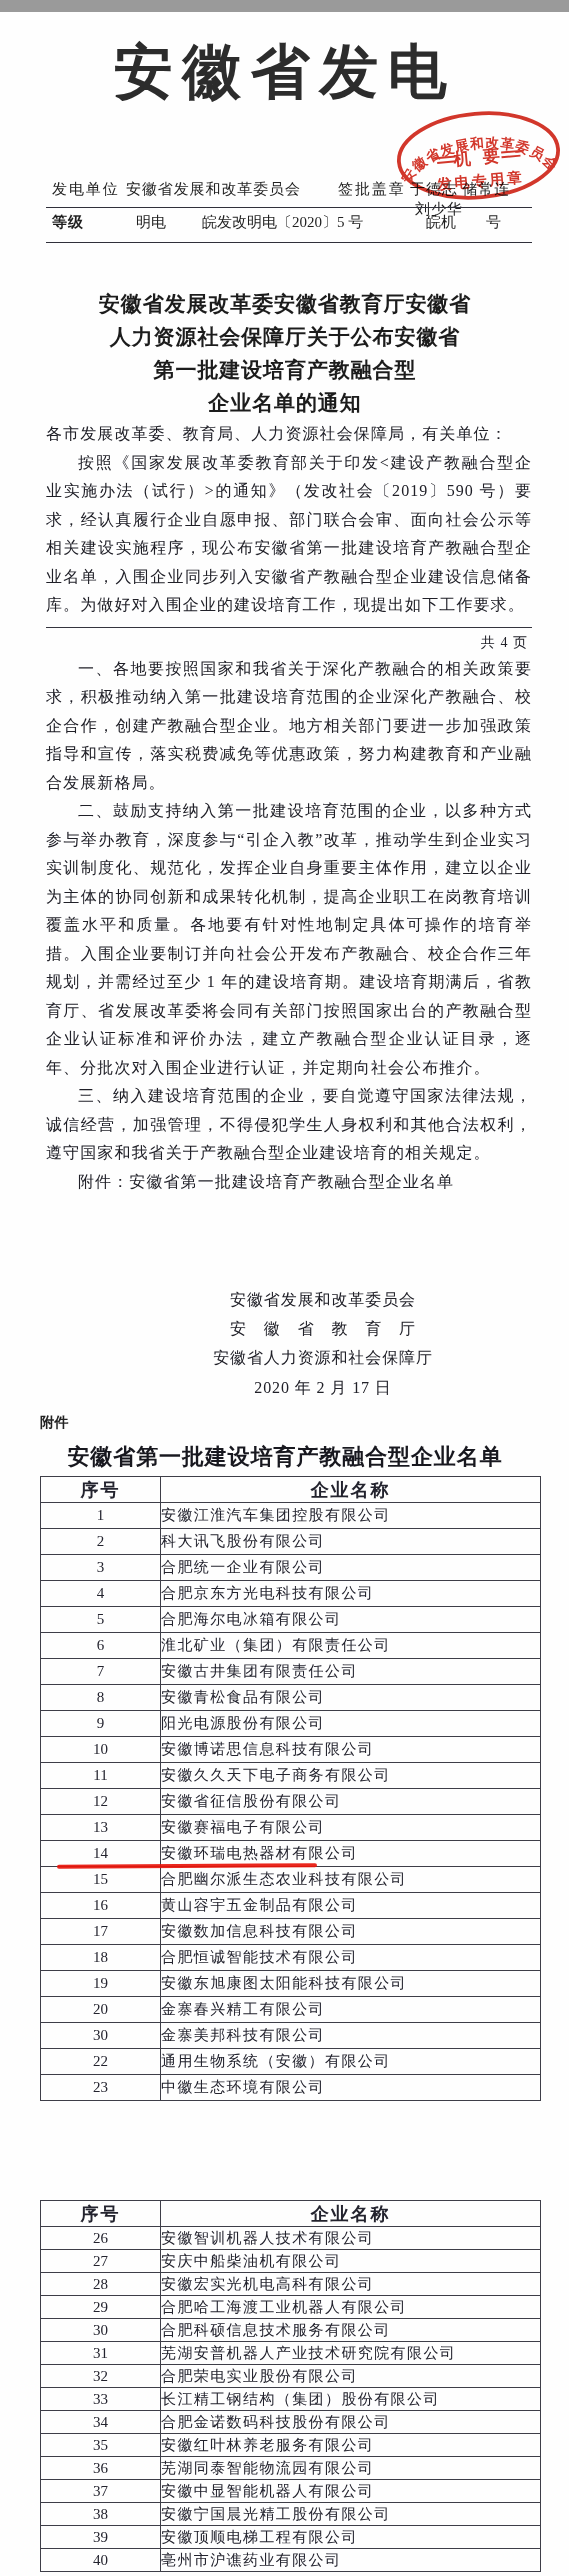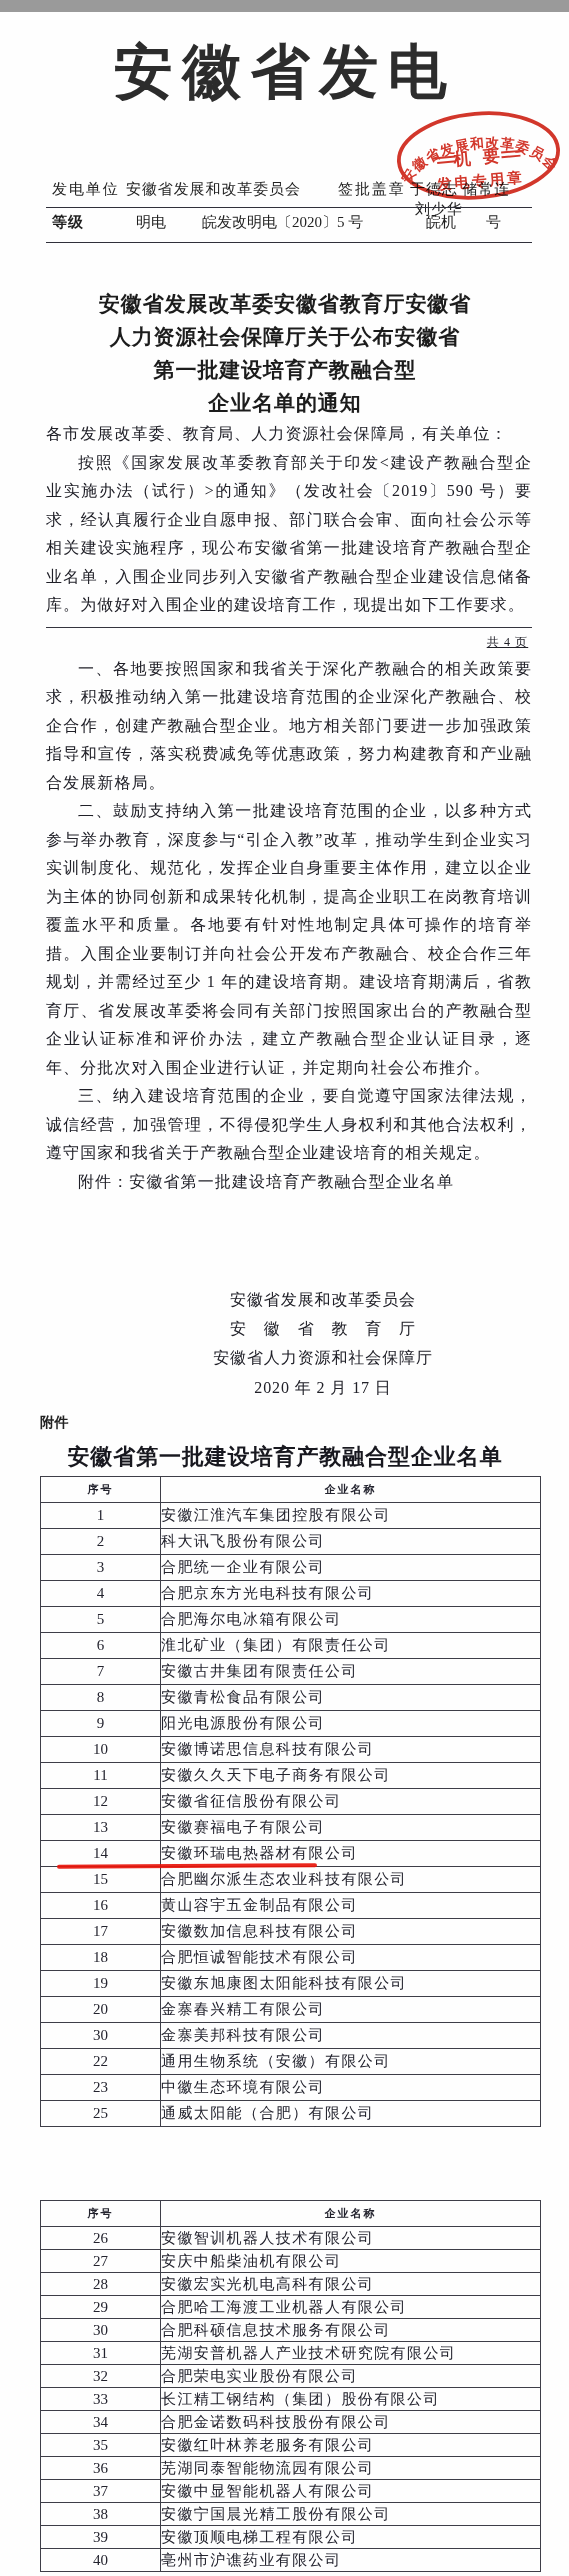--- a/index.html
+++ b/index.html
@@ -51,21 +51,21 @@
   }
   
   .letter{
     position:absolute;top:408px;left:46px;width:486px;
     font-size:16px;line-height:28.5px;letter-spacing:1.1px;
     text-align:justify;color:#202028;
   }
   .letter p{margin:0;}
   .letter .indent{text-indent:2em;}
   .pagebreak-rule{border:none;border-top:1.9px solid #34343e;margin:7.6px 0 0 0;}
-  .page-count{text-align:right;font-size:12px;line-height:25px;margin:1.9px 3.8px 0 0;text-decoration:underline;}
+  .page-count{text-align:right;font-size:14px;line-height:25px;margin:1.9px 3.8px 0 0;}
   .para-1{margin-top:42px;}
   .attachment-ref{margin-top:23px;text-indent:2em;}
   
   .sig-block{
     position:absolute;top:1273px;left:76px;width:494px;
     text-align:center;font-size:16px;line-height:29px;letter-spacing:0.9px;
     color:#202028;
   }
   .sig-date{margin-top:0.9px;}
   
@@ -79,21 +79,21 @@
   .tbl-wrap-2{top:2188px;}
   table.company{
     border-collapse:collapse;width:500px;table-layout:fixed;
     font-size:15px;color:#23232e;
   }
   table.company th,table.company td{
     border:0.9px solid #3e3e48;
     padding:0;vertical-align:middle;
   }
   table.company{border:1.9px solid #34343e;}
-  table.company th{height:25px;font-size:11px;font-weight:700;letter-spacing:1.9px;}
+  table.company th{height:25px;font-size:18px;font-weight:700;letter-spacing:1.9px;}
   .t1 td{height:25px;}
   .t2 td{height:22px;}
   col.c1{width:120px;}
   col.c2{width:380px;}
   td.c-no{text-align:center;}
   td.c-name{text-align:left;padding-left:9.5px;letter-spacing:1.4px;}
   .red-underline{
     position:absolute;top:388px;left:17px;width:260px;height:3.8px;
     background:#e8150b;border-radius:2.8px;transform:rotate(-.35deg);
     opacity:.92;z-index:4;
@@ -270,24 +270,20 @@
             <td class="c-name">金寨美邦科技有限公司</td>
           </tr>
           <tr>
             <td class="c-no">22</td>
             <td class="c-name">通用生物系统（安徽）有限公司</td>
           </tr>
           <tr>
             <td class="c-no">23</td>
             <td class="c-name">中徽生态环境有限公司</td>
           </tr>
-          <tr>
-            <td class="c-no">25</td>
-            <td class="c-name">通威太阳能（合肥）有限公司</td>
-          </tr>
         </tbody>
     </table>
     <div class="red-underline" style="background: rgb(232, 21, 11);"></div>
   </div>
 
   <div class="tbl-wrap tbl-wrap-2">
     <table class="company t2">
       <colgroup>
           <col class="c1">
           <col class="c2">

